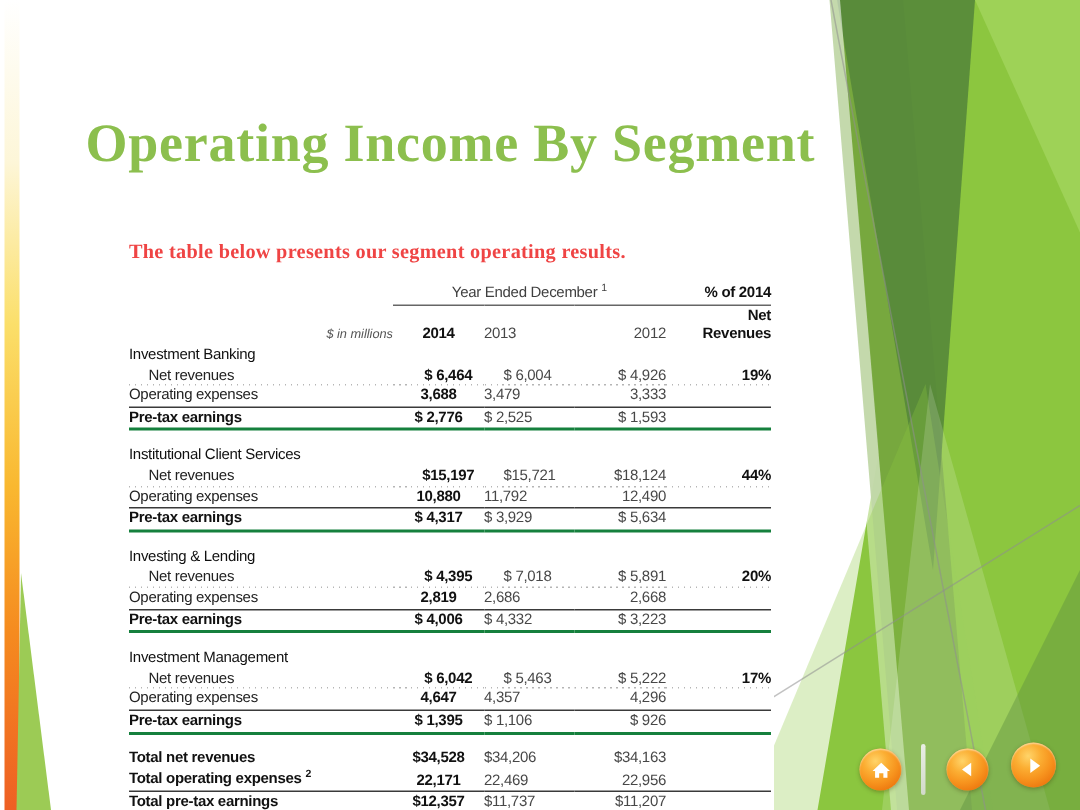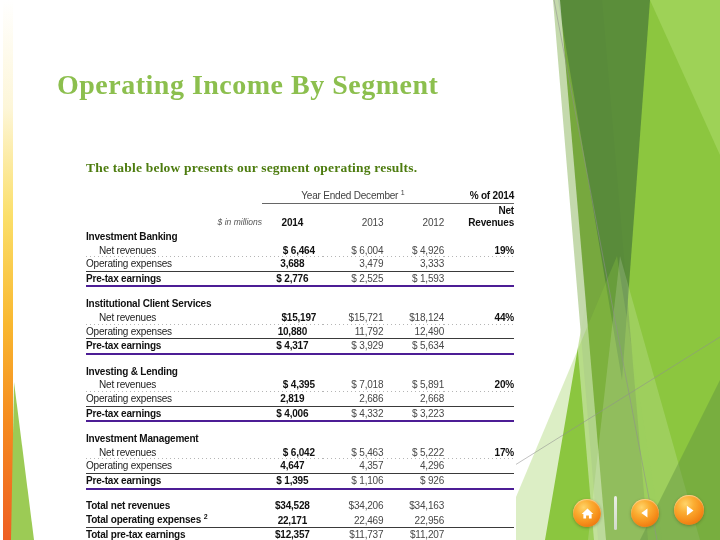--- a/index.html
+++ b/index.html
@@ -7,56 +7,56 @@
     width:720px;height:540px;position:relative;overflow:hidden;
     background:#ffffff;
     font-family:"Liberation Sans", sans-serif;
   }
   
   #bg{position:absolute;left:0;top:0;width:720px;height:540px;z-index:0;}
   
   .slide-title{
     position:absolute;left:57px;top:50px;z-index:2;
     font-family:"Liberation Serif", serif;
-    font-weight:bold;font-size:28px;letter-spacing:.5px;
+    font-weight:bold;font-size:36px;letter-spacing:.5px;
     color:#8cbf4e;white-space:nowrap;text-align:right;
   }
   
   .table-wrap{
     position:absolute;left:86px;top:160px;width:430px;z-index:2;
     background:#ffffff;
   }
   .tbl-caption{
     font-family:"Liberation Serif", serif;font-weight:bold;
-    font-size:13.5px;letter-spacing:.2px;color:#4d7c0f;
+    font-size:13.5px;letter-spacing:.2px;color:#ef4444;
     margin:0 0 12px 0;white-space:nowrap;
   }
   table.fin{
     border-collapse:collapse;table-layout:fixed;width:428px;
     font-size:10px;line-height:1.16;color:#222;letter-spacing:-.2px;
   }
   table.fin td{padding:1px 0 1px 0;vertical-align:bottom;}
   .c0{width:176px;text-align:left;}
   .c1{width:66px;text-align:center;}
-  .c2{width:56px;text-align:right;}
+  .c2{width:56px;}
   .c3{width:60px;text-align:right;}
   .c4{width:70px;text-align:right;}
   .b{font-weight:bold;color:#111;}
   .dim{color:#474747;}
   .unit{font-style:italic;font-size:8.5px;color:#555;letter-spacing:0;text-align:right;}
   .hdr-span{color:#3f3f3f;text-align:center;border-bottom:1px solid #666;}
   .hdr-pct{border-bottom:1px solid #666;}
   .netrev-head span{display:block;font-weight:bold;color:#111;}
-  tr.sec td{font-weight:bold;color:#101010;padding-top:2px;}
+  tr.sec td{font-weight:normal;color:#101010;padding-top:2px;}
   tr.dots td{
     background:repeating-linear-gradient(to right,#b5b5b5 0 1px,transparent 1px 4px)
       left bottom / 100% 1px no-repeat;
     padding-left:13px;
   }
-  tr.pretax td{border-top:1px solid #3a3a3a;border-bottom:2px solid #4c1d95;}
+  tr.pretax td{border-top:1px solid #3a3a3a;border-bottom:2px solid #15803d;}
   tr.totpre td{border-top:1px solid #3a3a3a;border-bottom:2.5px solid #111;}
   tr.gap td{height:7px;background:none;border:none;}
   sup{font-size:7px;vertical-align:super;letter-spacing:0;}
   
   .nav-btn{
     position:absolute;z-index:3;border:none;padding:0;cursor:pointer;
     border-radius:50%;
     background:radial-gradient(circle at 38% 30%, #ffd469 0%, #fbAE33 30%, #f7941e 55%, #ee7a10 78%, #e0650c 100%);
     box-shadow:0 1px 3px rgba(60,40,0,.35), inset 0 1px 1px rgba(255,255,255,.45);
     display:flex;align-items:center;justify-content:center;

